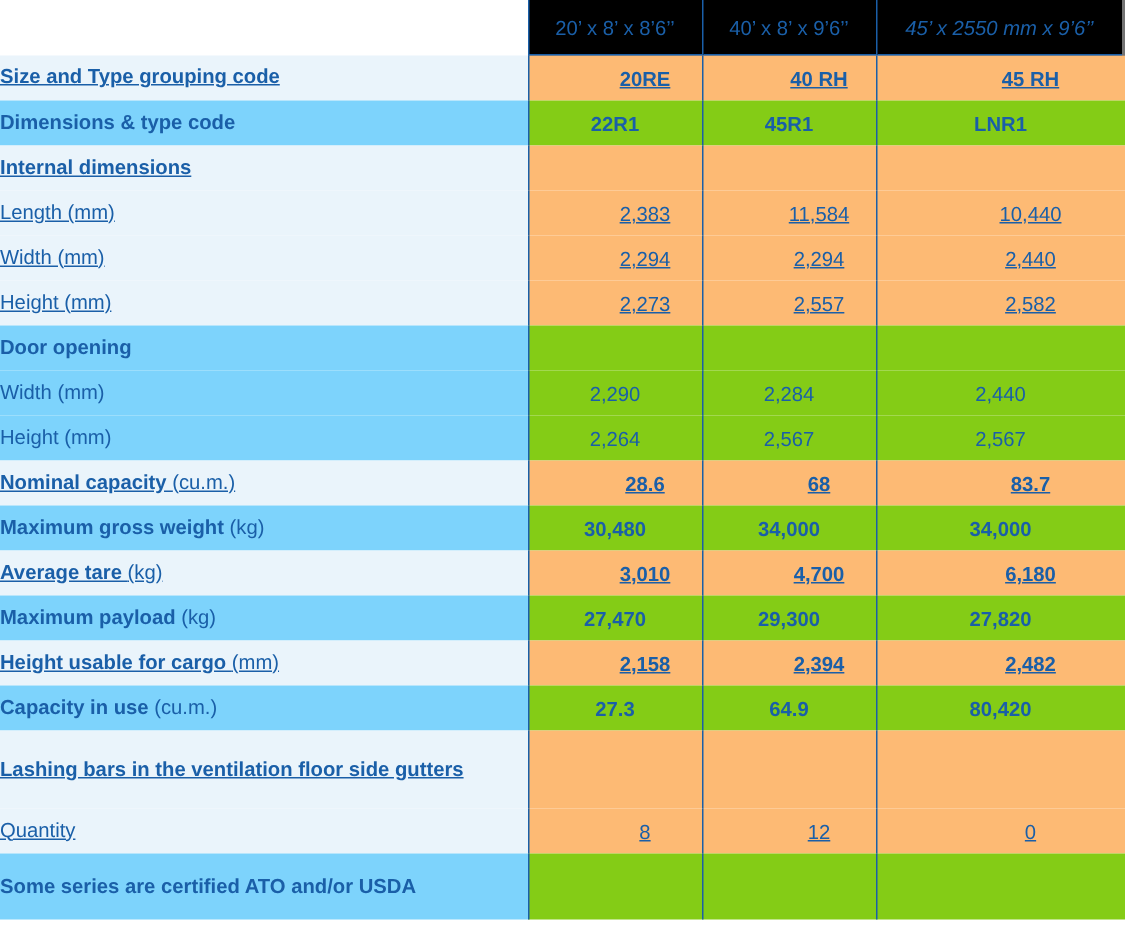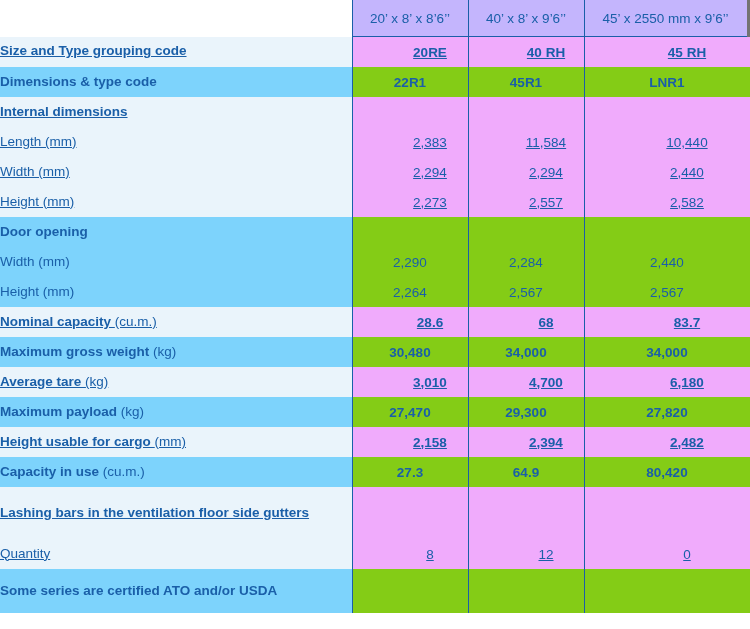--- a/index.html
+++ b/index.html
@@ -28,30 +28,30 @@
     vertical-align: middle;
     font-weight: normal;
   }
 
   
   .hdr-blank {
     background: #ffffff;
     border: none;
   }
   .hdr-cell {
-    background: #c4b5fd;
+    background: #000000;
     color: #1a5fa8;
     font-weight: bold;
     font-size: 13.5px;
     text-align: center;
     height: 36px;
     border-left: 1px solid #1a5fa8;
     border-bottom: 1px solid #1a5fa8;
   }
-  .hdr-cell.last { border-right: 7px solid #737373; }
+  .hdr-cell.last { border-right: 4px solid #737373; font-style: italic; }
 
   
   .lbl {
     padding: 0 0 0 44px;
     font-size: 13.5px;
     color: #1a5fa8;
     height: 30px;
     line-height: 1.25;
   }
   .lbl.bold { font-weight: bold; }
@@ -64,21 +64,21 @@
     border-left: 1px solid #1a5fa8;
     height: 30px;
   }
   .val.bold { font-weight: bold; }
   .val.last { border-right: 1px solid #1a5fa8; margin-left: 32px; }
 
   tr.shade td { background: #eaf4fb; text-decoration: underline; }
   tr.plain td { background: #7dd3fc; }
 
   tr.shade td.val, tr.plain td.val { background-clip: padding-box; }
-  tr.shade td.val { background: #f0abfc; padding-left: 40px; }
+  tr.shade td.val { background: #fdba74; padding-left: 40px; }
   tr.plain td.val { background: #84cc16; }
 
   .tall td { height: 44px; }
   .taller td { height: 52px; }
 </style>
 </head>
 <body>
 
 <table class="spec-table">
   <colgroup>

